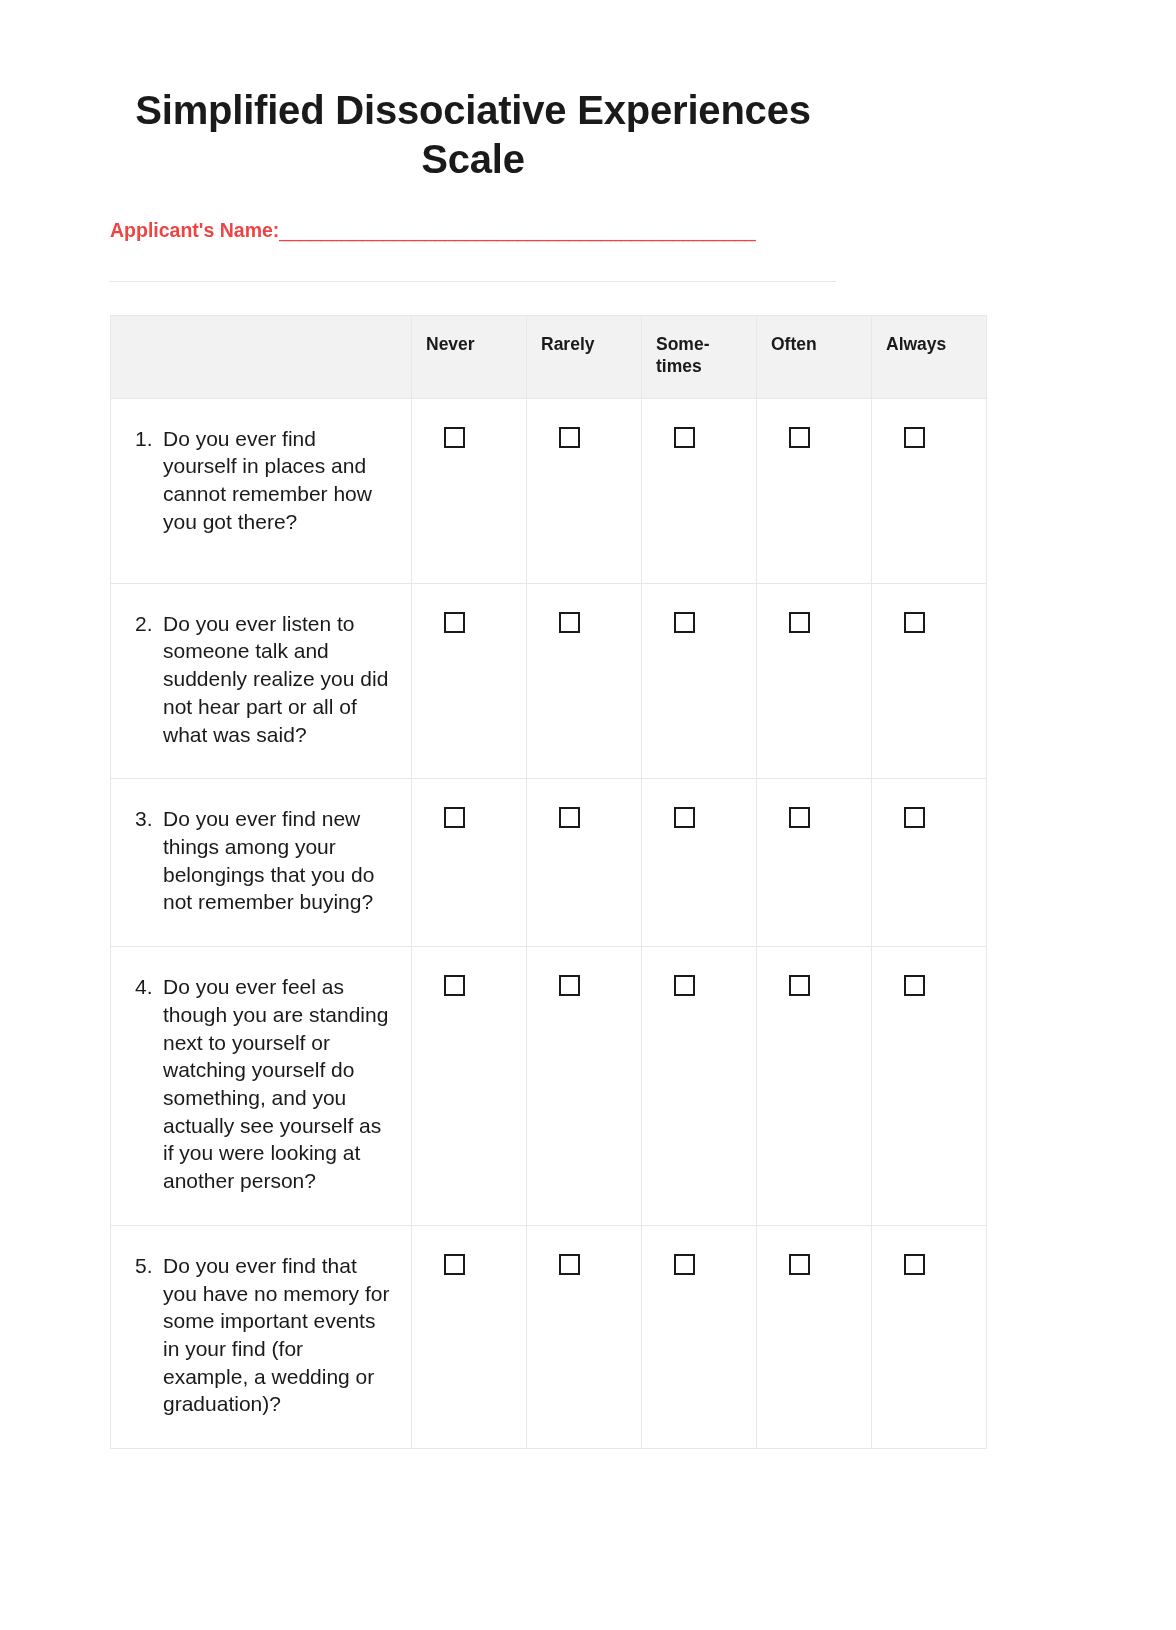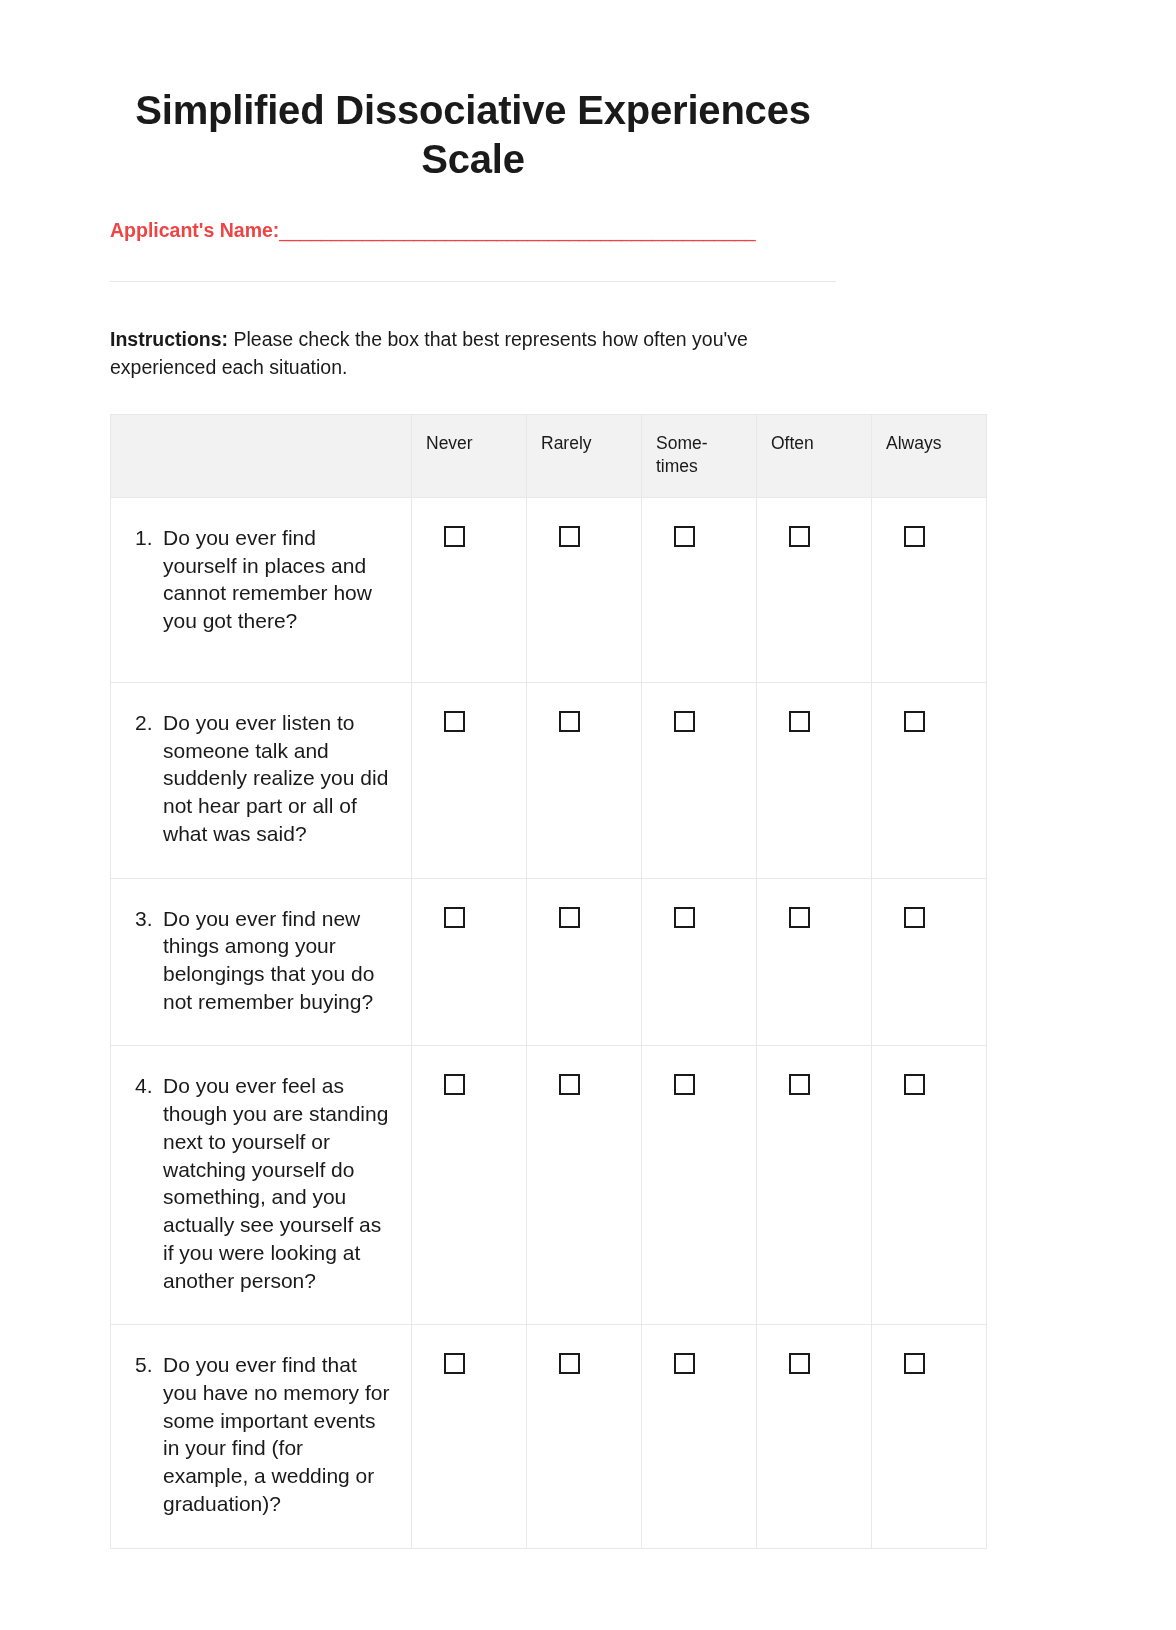--- a/index.html
+++ b/index.html
@@ -80,21 +80,21 @@
     table-layout: fixed;
     border: 1px solid #e8e8e8;
   }
   .scale-table col.c-question { width: 301px; }
   .scale-table col.c-option   { width: 115px; }
 
   .scale-table thead th {
     background: #f2f2f2;
     border: 1px solid #e8e8e8;
     font-size: 17.5px;
-    font-weight: normal;
+    font-weight: bold;
     color: #1a1a1a;
     text-align: left;
     vertical-align: top;
     padding: 17px 14px 20px 14px;
     line-height: 1.28;
     height: 42px;
   }
   .scale-table thead th.th-question {
     padding: 17px 14px;
   }
@@ -143,23 +143,20 @@
 <div class="page">
 
   <h1 class="doc-title">Simplified Dissociative Experiences Scale</h1>
 
   <div class="name-block">
     <span class="name-label">Applicant's Name:</span><span class="name-rule">______________________________________________</span>
   </div>
 
   <div class="divider"></div>
 
-  <p class="instructions">
-    <span class="instructions-label">Instructions:</span><span> Please check the box that best represents how often you've experienced each situation.</span>
-  </p>
 
   <table class="scale-table">
     <colgroup>
       <col class="c-question">
       <col class="c-option">
       <col class="c-option">
       <col class="c-option">
       <col class="c-option">
       <col class="c-option">
     </colgroup>

